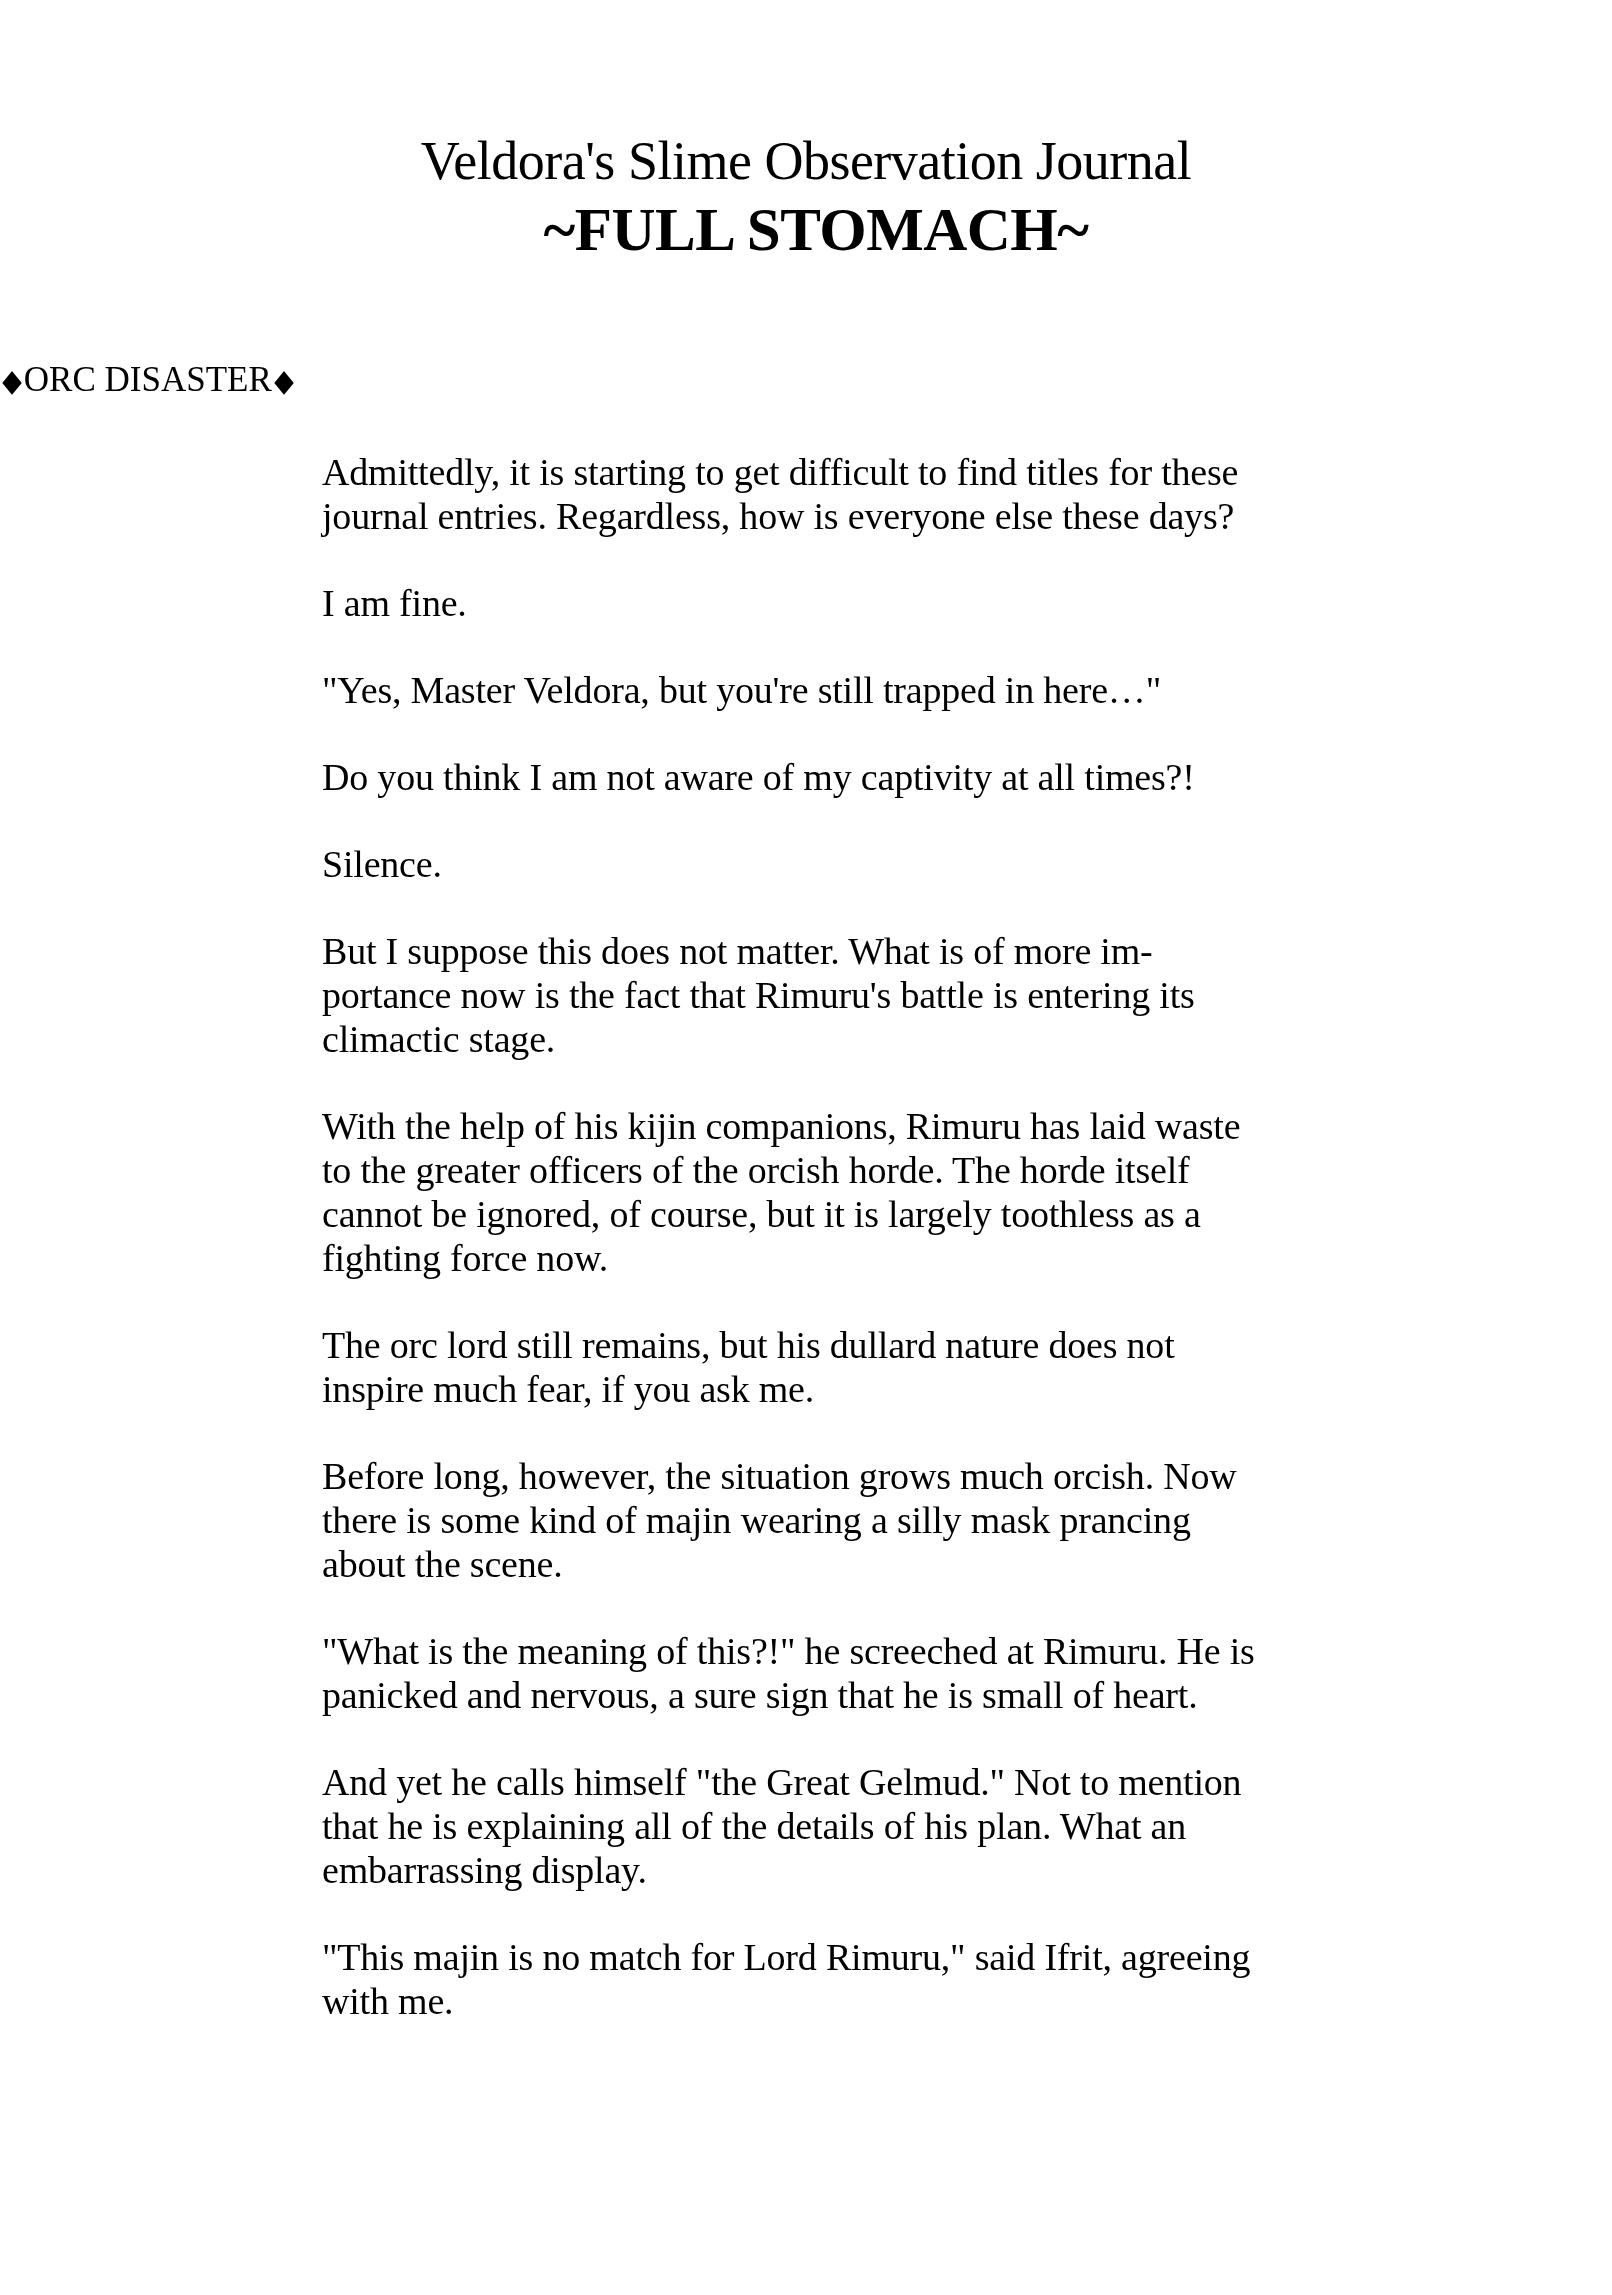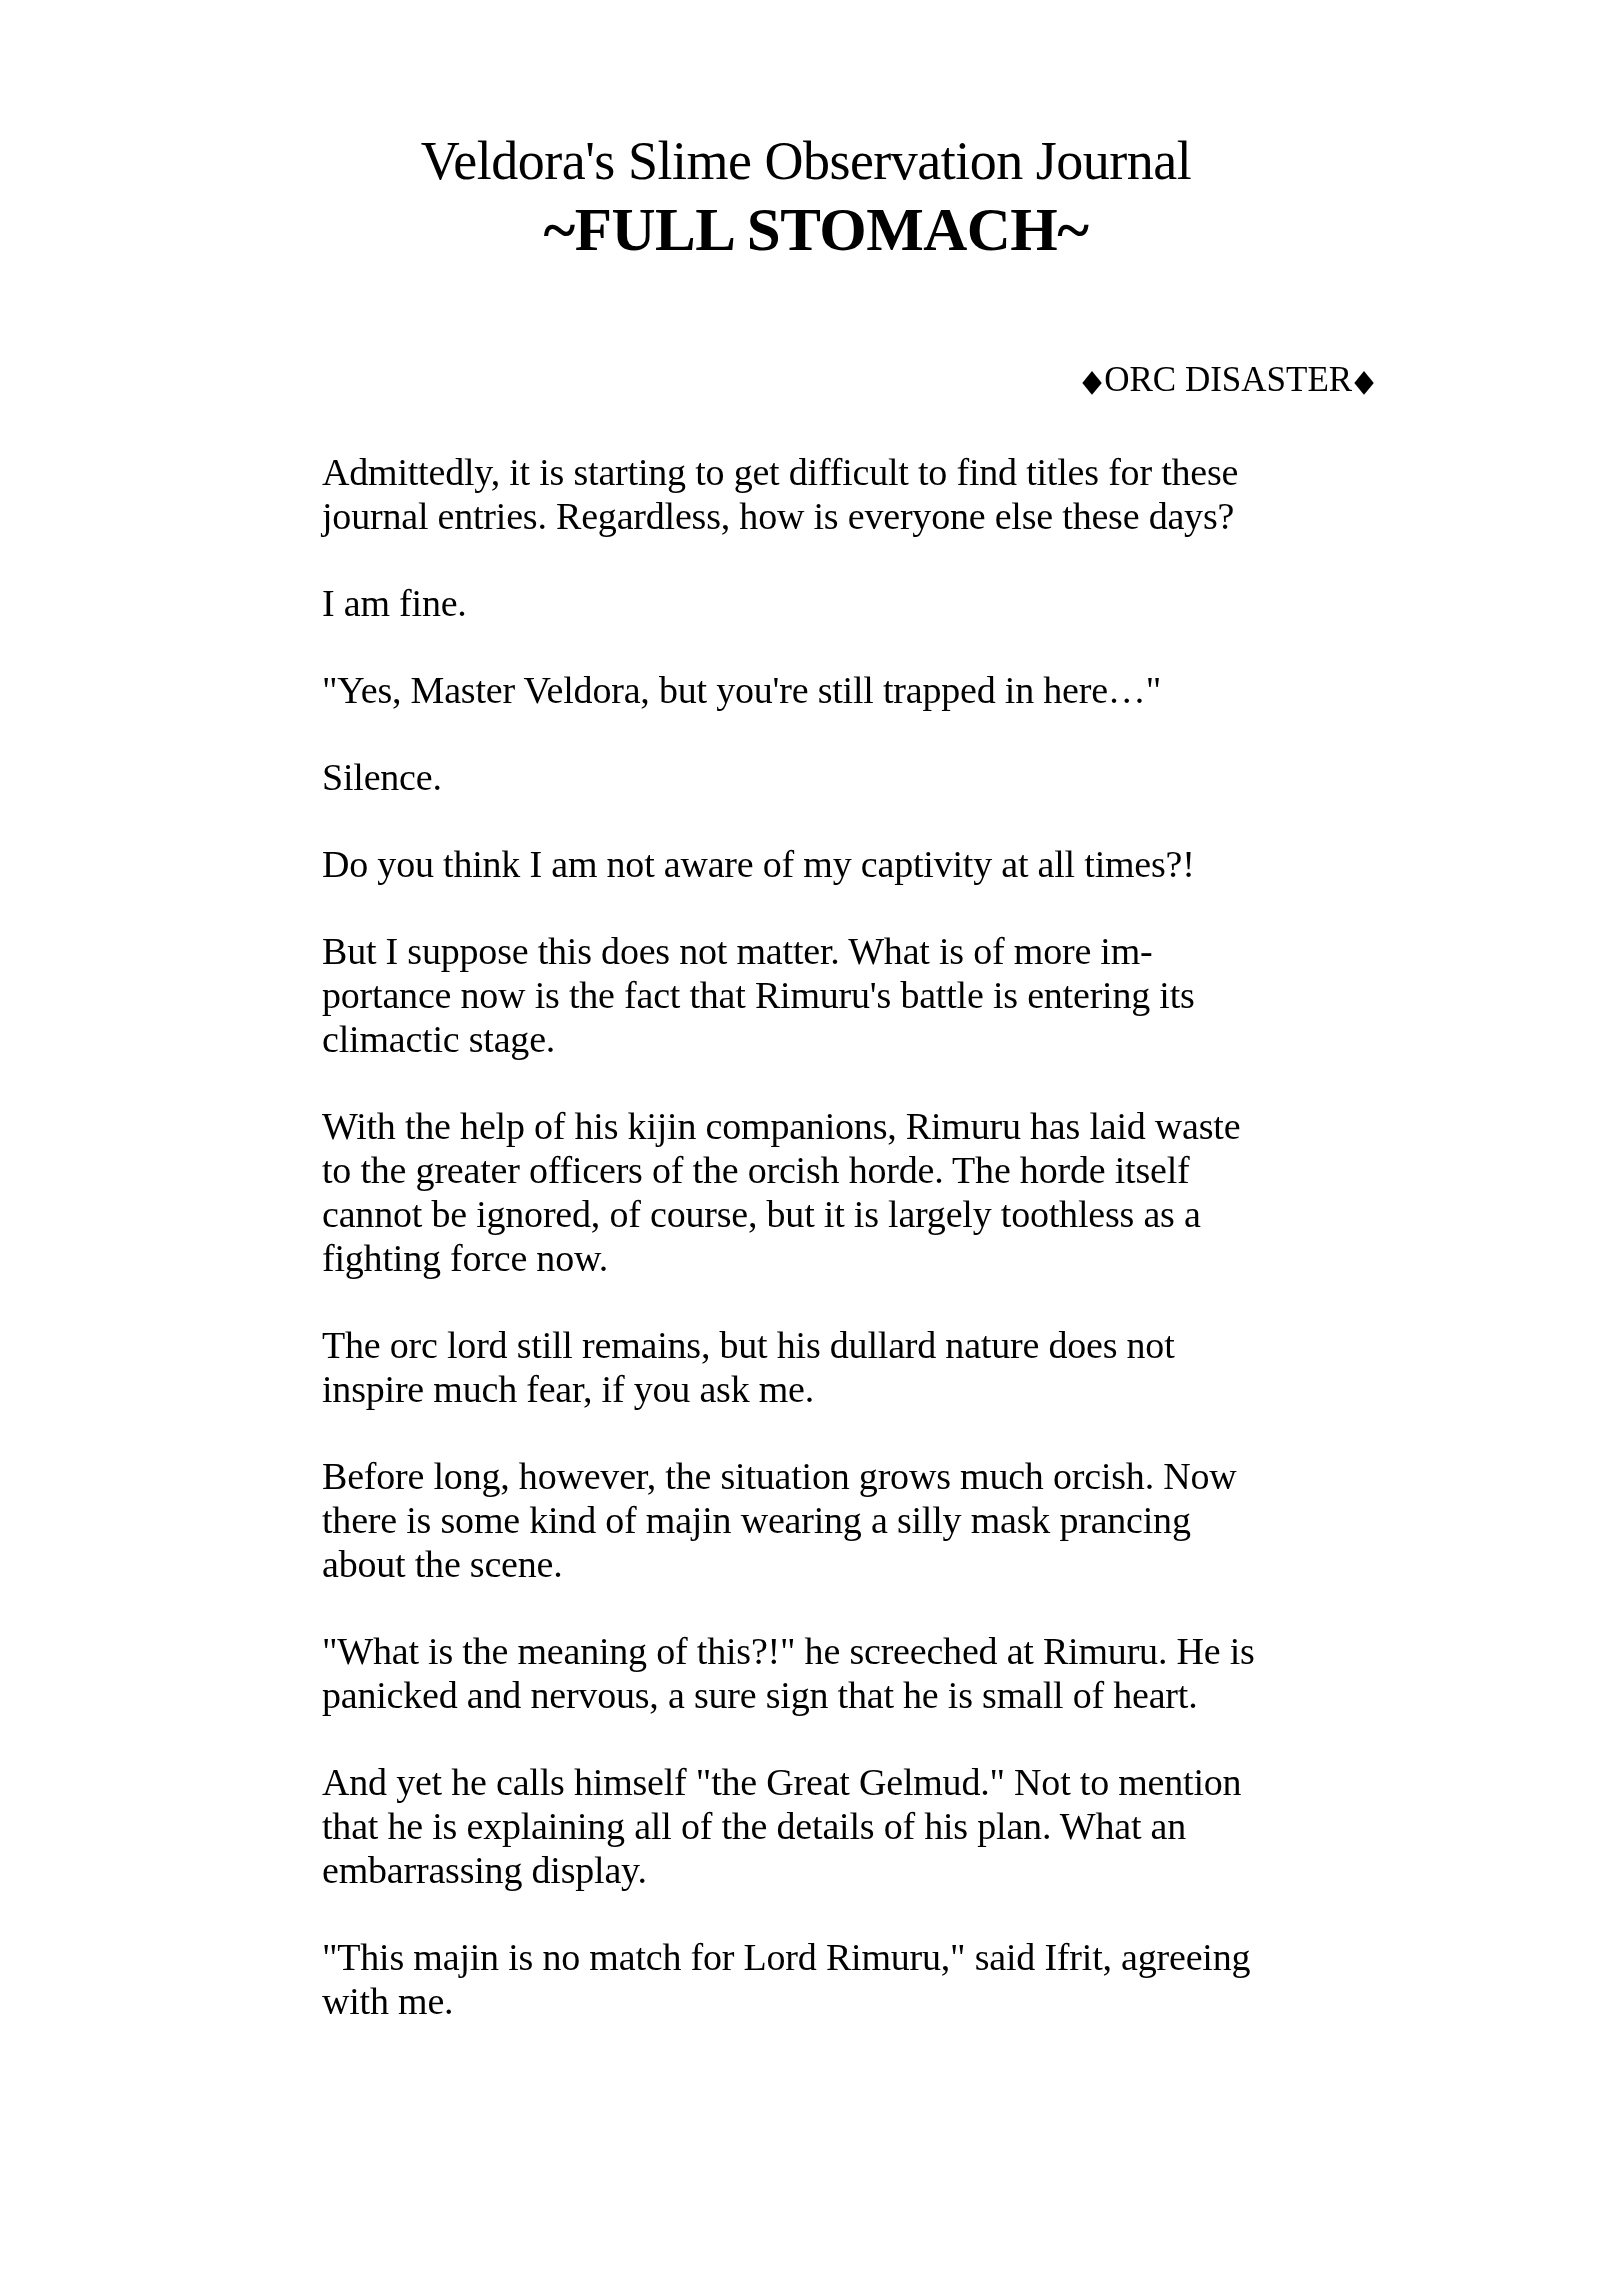--- a/index.html
+++ b/index.html
@@ -30,21 +30,21 @@
   }
   .journal-subtitle {
     font-size: 61px;
     line-height: 72px;
     font-weight: 700;
     letter-spacing: -0.5px;
     padding-left: 20px;
   }
   .section-heading {
     margin-top: 91px;
-    text-align: right;
+    text-align: left;
     font-size: 35px;
     line-height: 45px;
     font-weight: 400;
   }
   .section-heading .diamond {
     display: inline-block;
     transform: scaleX(0.82);
     font-family: "DejaVu Sans", sans-serif;
     font-size: 31px;
   }
@@ -89,25 +89,25 @@
 
     <div class="paragraph">
       <div class="line">I am fine.</div>
     </div>
 
     <div class="paragraph">
       <div class="line">"Yes, Master Veldora, but you're still trapped in here…"</div>
     </div>
 
     <div class="paragraph">
-      <div class="line">Silence.</div>
+      <div class="line">Do you think I am not aware of my captivity at all times?!</div>
     </div>
 
     <div class="paragraph">
-      <div class="line">Do you think I am not aware of my captivity at all times?!</div>
+      <div class="line">Silence.</div>
     </div>
 
     <div class="paragraph">
       <div class="line">But I suppose this does not matter. What is of more im-</div>
       <div class="line">portance now is the fact that Rimuru's battle is entering its</div>
       <div class="line">climactic stage.</div>
     </div>
 
     <div class="paragraph">
       <div class="line">With the help of his kijin companions, Rimuru has laid waste</div>

